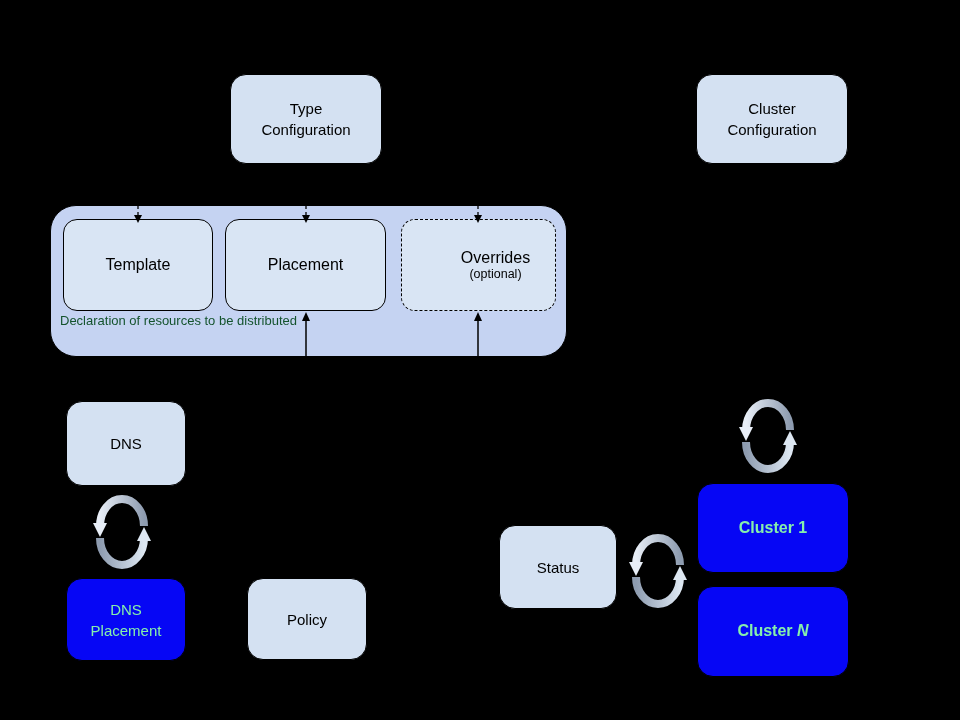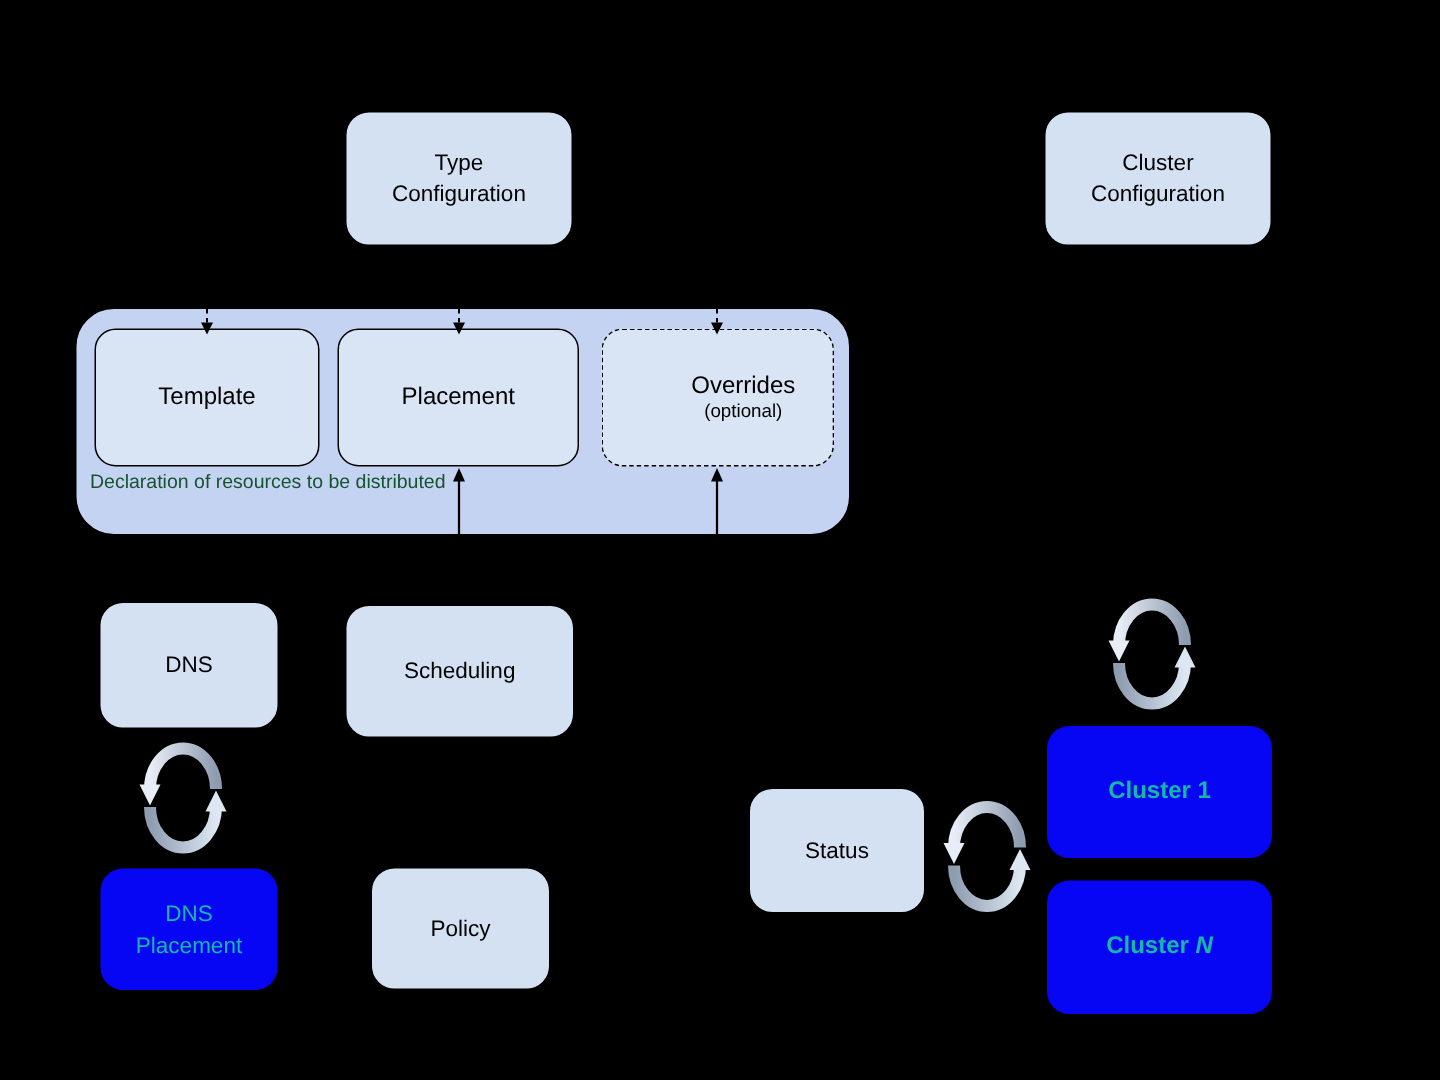--- a/index.html
+++ b/index.html
@@ -10,21 +10,21 @@
     color: #000;
   }
   .box {
     position: absolute; box-sizing: border-box;
     display: flex; flex-direction: column;
     align-items: center; justify-content: center;
     text-align: center;
     background: var(--box-fill); border: 1px solid #000;
     border-radius: 16px; font-size: 15px; line-height: 1.4;
   }
-  .box.blue { background: var(--blue-fill); color: #14b8a6; }
+  .box.blue { background: var(--blue-fill); color: #86efac; }
   .box.bold { font-weight: bold; font-size: 16px; }
   .group-container {
     position: absolute; box-sizing: border-box;
     left: 50px; top: 205px; width: 517px; height: 152px;
     background: var(--container-fill); border: 1px solid #000;
     border-radius: 26px;
   }
   .inner-box {
     position: absolute; box-sizing: border-box;
     display: flex; flex-direction: column;
@@ -107,23 +107,20 @@
       <polygon points="251,115 259,115 255,106" fill="#000"></polygon>
       <path d="M427,152 V114" stroke="#000" stroke-width="1.5" fill="none"></path>
       <polygon points="423,115 431,115 427,106" fill="#000"></polygon>
     </svg>
   </div>
 
   <div class="box" style="left:66px; top:401px; width:120px; height:85px;">
     <div>DNS</div>
   </div>
 
-  <div class="box" style="left:230px; top:403px; width:153px; height:89px;">
-    <div>Scheduling</div>
-  </div>
 
   <svg class="sync-icon" style="left:92px; top:493px;" width="60" height="78" viewBox="0 0 60 78">
     <use href="#sync-arrows"></use>
   </svg>
 
   <div class="box blue" style="left:66px; top:578px; width:120px; height:83px;">
     <div>DNS</div>
     <div>Placement</div>
   </div>
 

